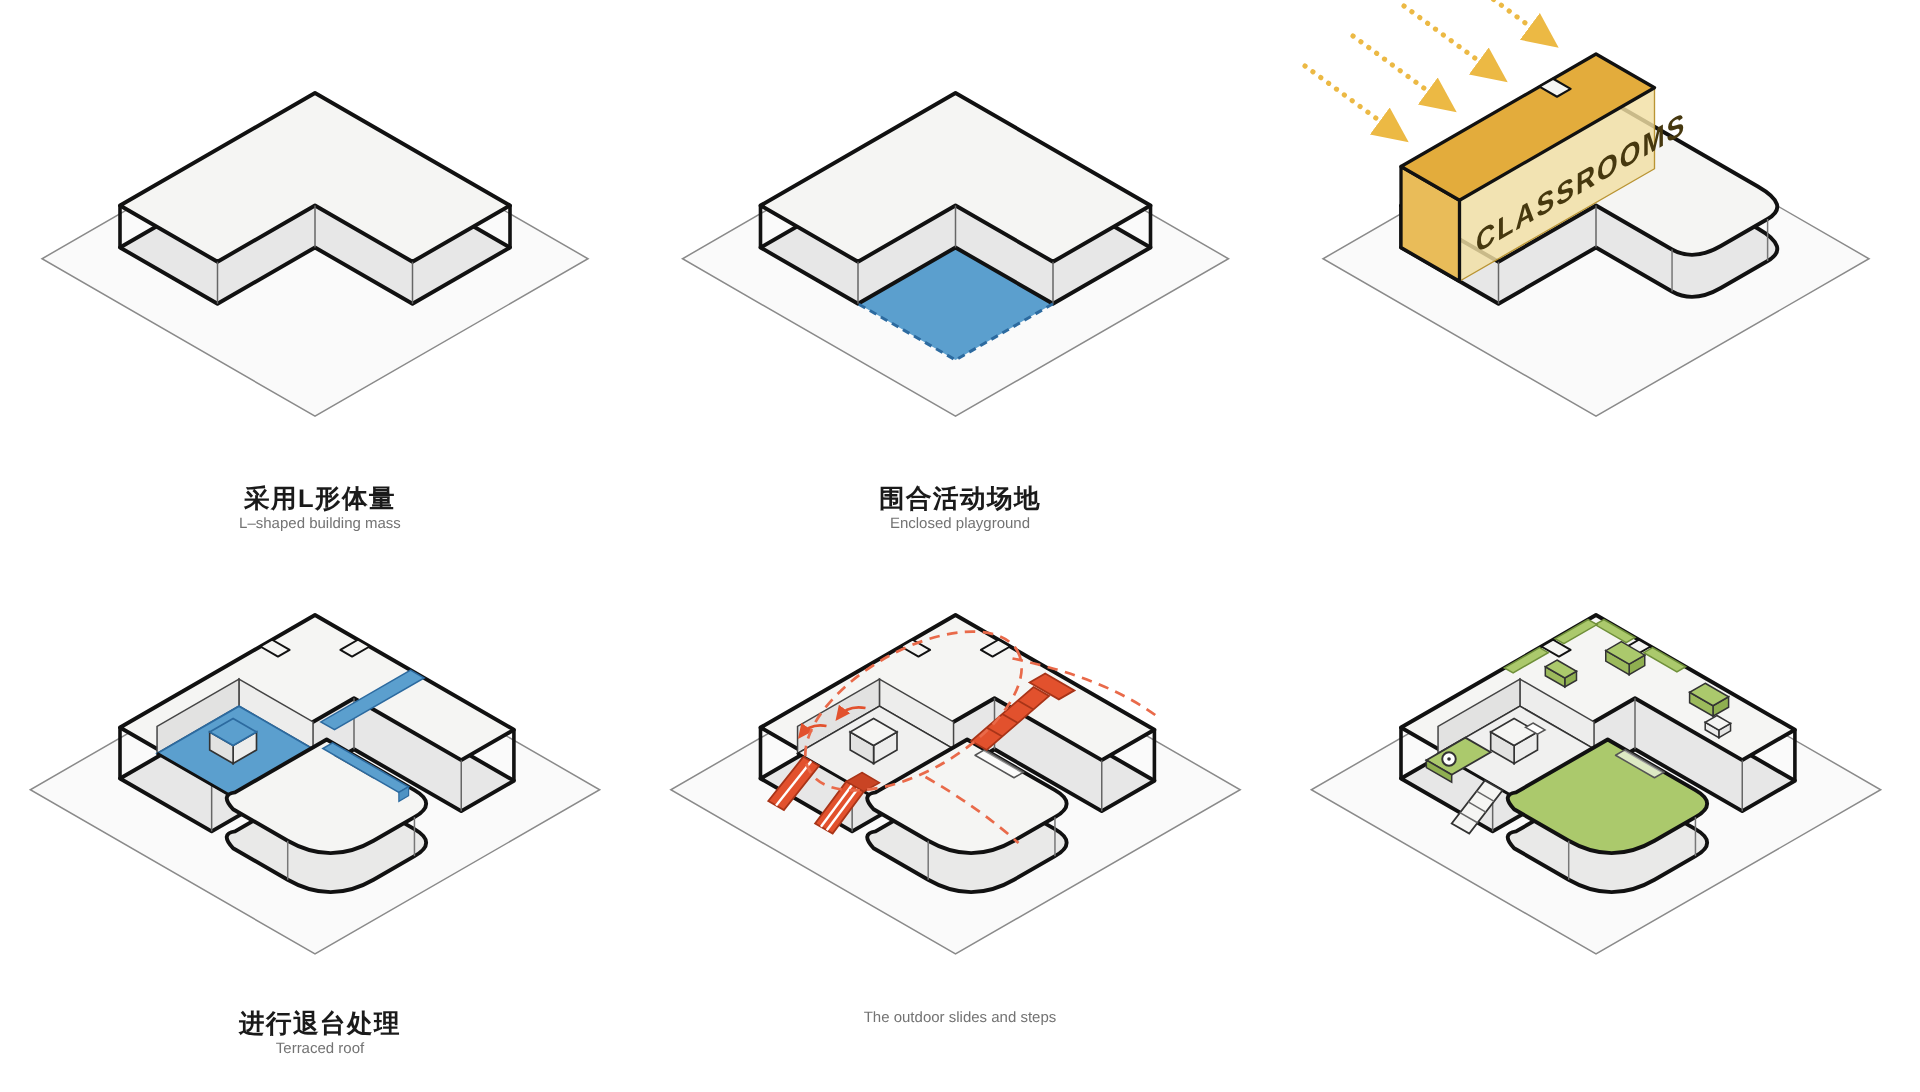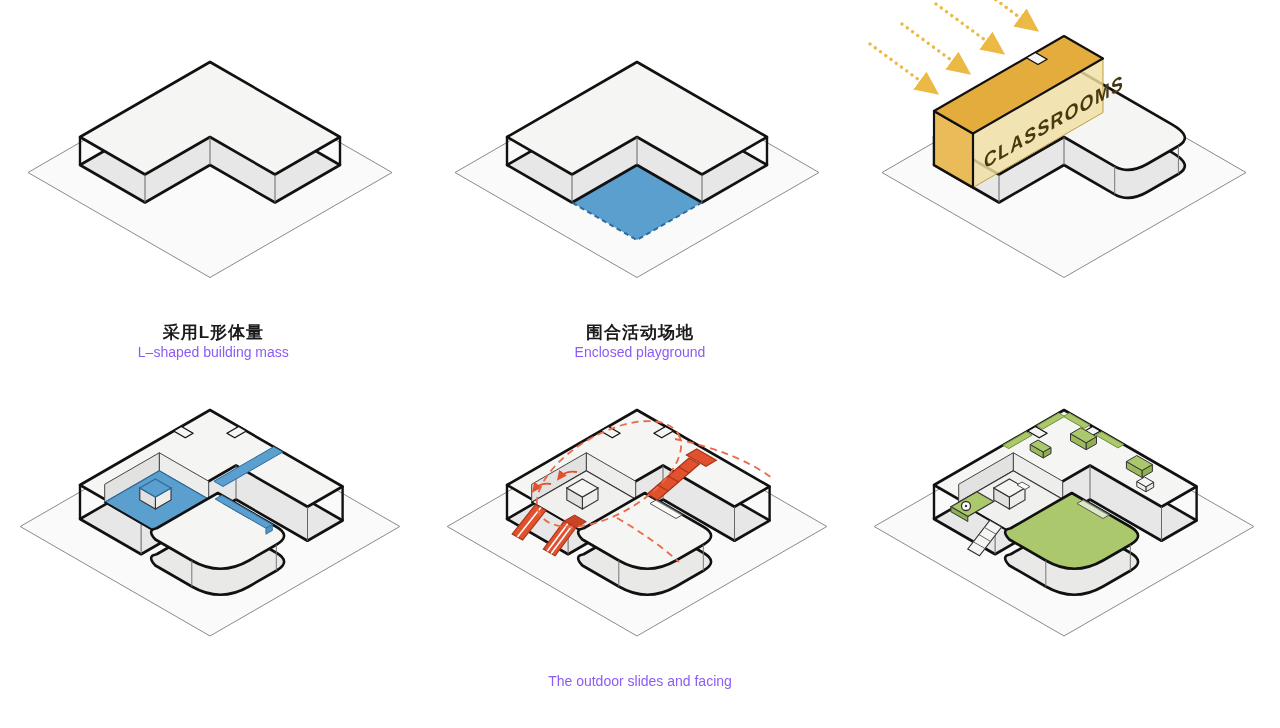--- a/index.html
+++ b/index.html
@@ -2,21 +2,21 @@
 <html><head>
 <meta charset="utf-8">
 <style>
   html,body{margin:0;padding:0;background:#ffffff;}
   body{width:1280px;height:728px;overflow:hidden;font-family:"Liberation Sans","DejaVu Sans",sans-serif;}
   .board{width:1280px;height:728px;display:grid;grid-template-columns:repeat(3,1fr);grid-template-rows:366px 362px;}
   .cell{display:flex;flex-direction:column;align-items:center;justify-content:flex-start;}
   .cell svg{display:block;}
   .caption{text-align:center;line-height:1.25;margin-top:16px;}
   .cap-zh{font-size:17px;font-weight:600;color:#1a1a1a;letter-spacing:1px;}
-  .cap-en{font-size:14px;font-weight:400;color:#8b5cf6;margin-top:1px;}
+  .cap-en{font-size:10px;font-weight:400;color:#737373;margin-top:1px;}
   .iso-label{font-family:"Liberation Sans","DejaVu Sans",sans-serif;font-weight:bold;}
 </style>
 </head>
 <body>
 
 <div class="board">
 
   <div class="cell">
     <svg width="426" height="306" viewBox="0 0 426 306">
       <defs>
@@ -138,20 +138,24 @@
         <path d="M217.8,127 L276.3,160.75 Q291.9,169.75 276.3,178.75 L249,194.5 Q220.4,211 191.8,194.5 L155.4,173.5 Q146.3,163.75 156.7,162.25 Z" fill="#F5F5F3" stroke="#111" stroke-width="2.6"></path>
         <line x1="276.3" y1="178.75" x2="276.3" y2="204.75" stroke="#777" stroke-width="1"></line>
         <line x1="191.8" y1="194.5" x2="191.8" y2="220.5" stroke="#777" stroke-width="1"></line>
         <polygon points="229.5,133.75 255.5,148.75 249,152.5 223,137.5" fill="rgba(255,255,255,0.55)" stroke="#555" stroke-width="1"></polygon>
       </g>
       <g>
         <polygon points="221.7,129.25 272.4,158.5 265.9,162.25 215.2,133" fill="#5B9FCE" stroke="#2C6A9F" stroke-width="1"></polygon>
         <polygon points="272.4,158.5 265.9,162.25 265.9,168.25 272.4,164.5" fill="#4E93C4" stroke="#2C6A9F" stroke-width="0.8"></polygon>
       </g>
     </svg>
+    <div class="caption">
+      <div class="cap-zh">进行退台处理</div>
+      <div class="cap-en">Terraced roof</div>
+    </div>
   </div>
 
   <div class="cell">
     <svg width="426" height="290" viewBox="0 0 426 290">
       <g>
         <polygon points="210,51 399.8,160.5 210,270 20.2,160.5" fill="#FAFAFA" stroke="#8a8a8a" stroke-width="1"></polygon>
       </g>
       <g stroke-linejoin="round">
         <path d="M210,78 L342.6,154.5 L307.5,174.75 L236,133.5 L141.1,188.25 L80,153 Z" fill="#E7E7E7" stroke="#111" stroke-width="2.6"></path>
         <path d="M210,44 L342.6,120.5 L307.5,140.75 L236,99.5 L141.1,154.25 L80,119 Z" fill="#F5F5F3" stroke="#111" stroke-width="2.6"></path>
@@ -206,21 +210,21 @@
       </g>
       <g stroke="#E96A4A" stroke-width="1.8" fill="none" stroke-dasharray="7 5">
         <g transform="rotate(-30 182 108)">
           <ellipse cx="182" cy="108" rx="80" ry="40"></ellipse>
         </g>
         <path d="M248,73 Q310,86 345,112"></path>
         <path d="M190,152 Q225,172 252,196"></path>
       </g>
     </svg>
     <div class="caption">
-      <div class="cap-en">The outdoor slides and facing</div>
+      <div class="cap-en">The outdoor slides and steps</div>
     </div>
   </div>
 
   <div class="cell">
     <svg width="426" height="290" viewBox="0 0 426 290">
       <g>
         <polygon points="210,51 399.8,160.5 210,270 20.2,160.5" fill="#FAFAFA" stroke="#8a8a8a" stroke-width="1"></polygon>
       </g>
       <g stroke-linejoin="round">
         <path d="M210,78 L342.6,154.5 L307.5,174.75 L236,133.5 L141.1,188.25 L80,153 Z" fill="#E7E7E7" stroke="#111" stroke-width="2.6"></path>

